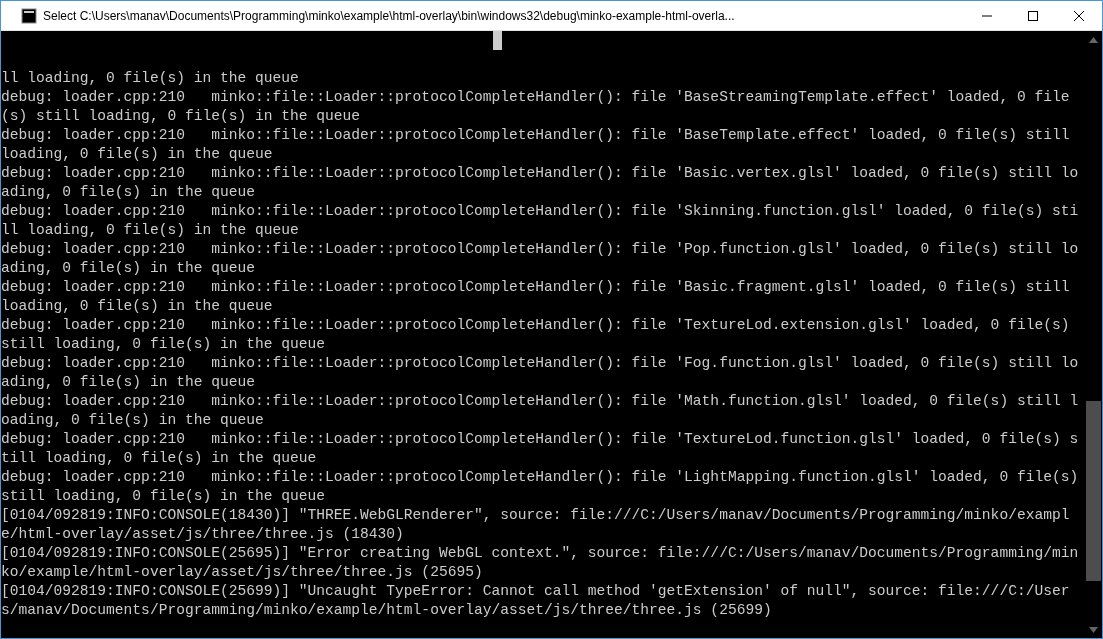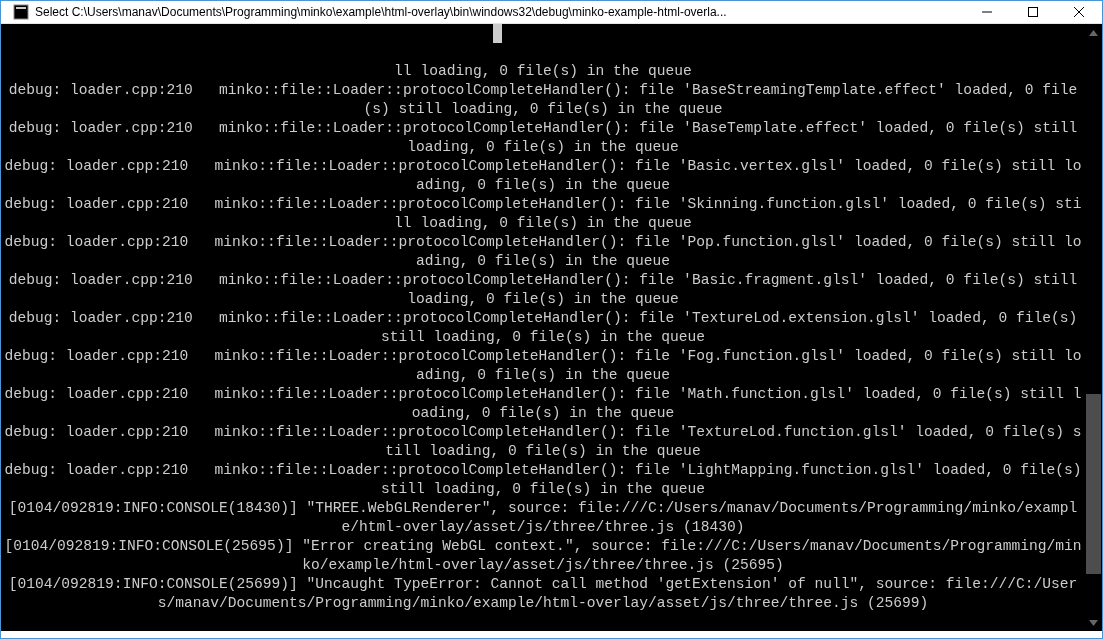--- a/index.html
+++ b/index.html
@@ -5,25 +5,25 @@
     * { margin: 0; padding: 0; box-sizing: border-box; }
     body {
       width: 1103px;
       height: 639px;
       font-family: "Segoe UI", Tahoma, sans-serif;
       background: #fff;
       overflow: hidden;
       border: 1px solid #4996d6;
     }
     .titlebar {
-      height: 23px;
+      height: 30px;
       background: #fff;
       display: flex;
       align-items: center;
-      padding-left: 12px;
+      padding-left: 20px;
       border-bottom: 1px solid #e5e5e5;
     }
     .app-icon {
       width: 16px;
       height: 16px;
       margin-right: 6px;
       display: inline-flex;
       align-items: center;
       justify-content: center;
     }
@@ -50,21 +50,20 @@
       font-size: 10px;
       color: #000;
     }
     .win-btn svg { stroke: #000; fill: none; }
     .console-area {
       position: relative;
       background: #000;
       width: 100%;
       height: calc(100% - 30px);
       display: flex;
-      text-align: center;
     }
     .console-body {
       flex: 1;
       padding: 0;
       color: #ccc;
       font-family: Consolas, "Courier New", monospace;
       font-size: 14.6px;
       line-height: 19px;
       white-space: pre-wrap;
       word-break: break-all;

